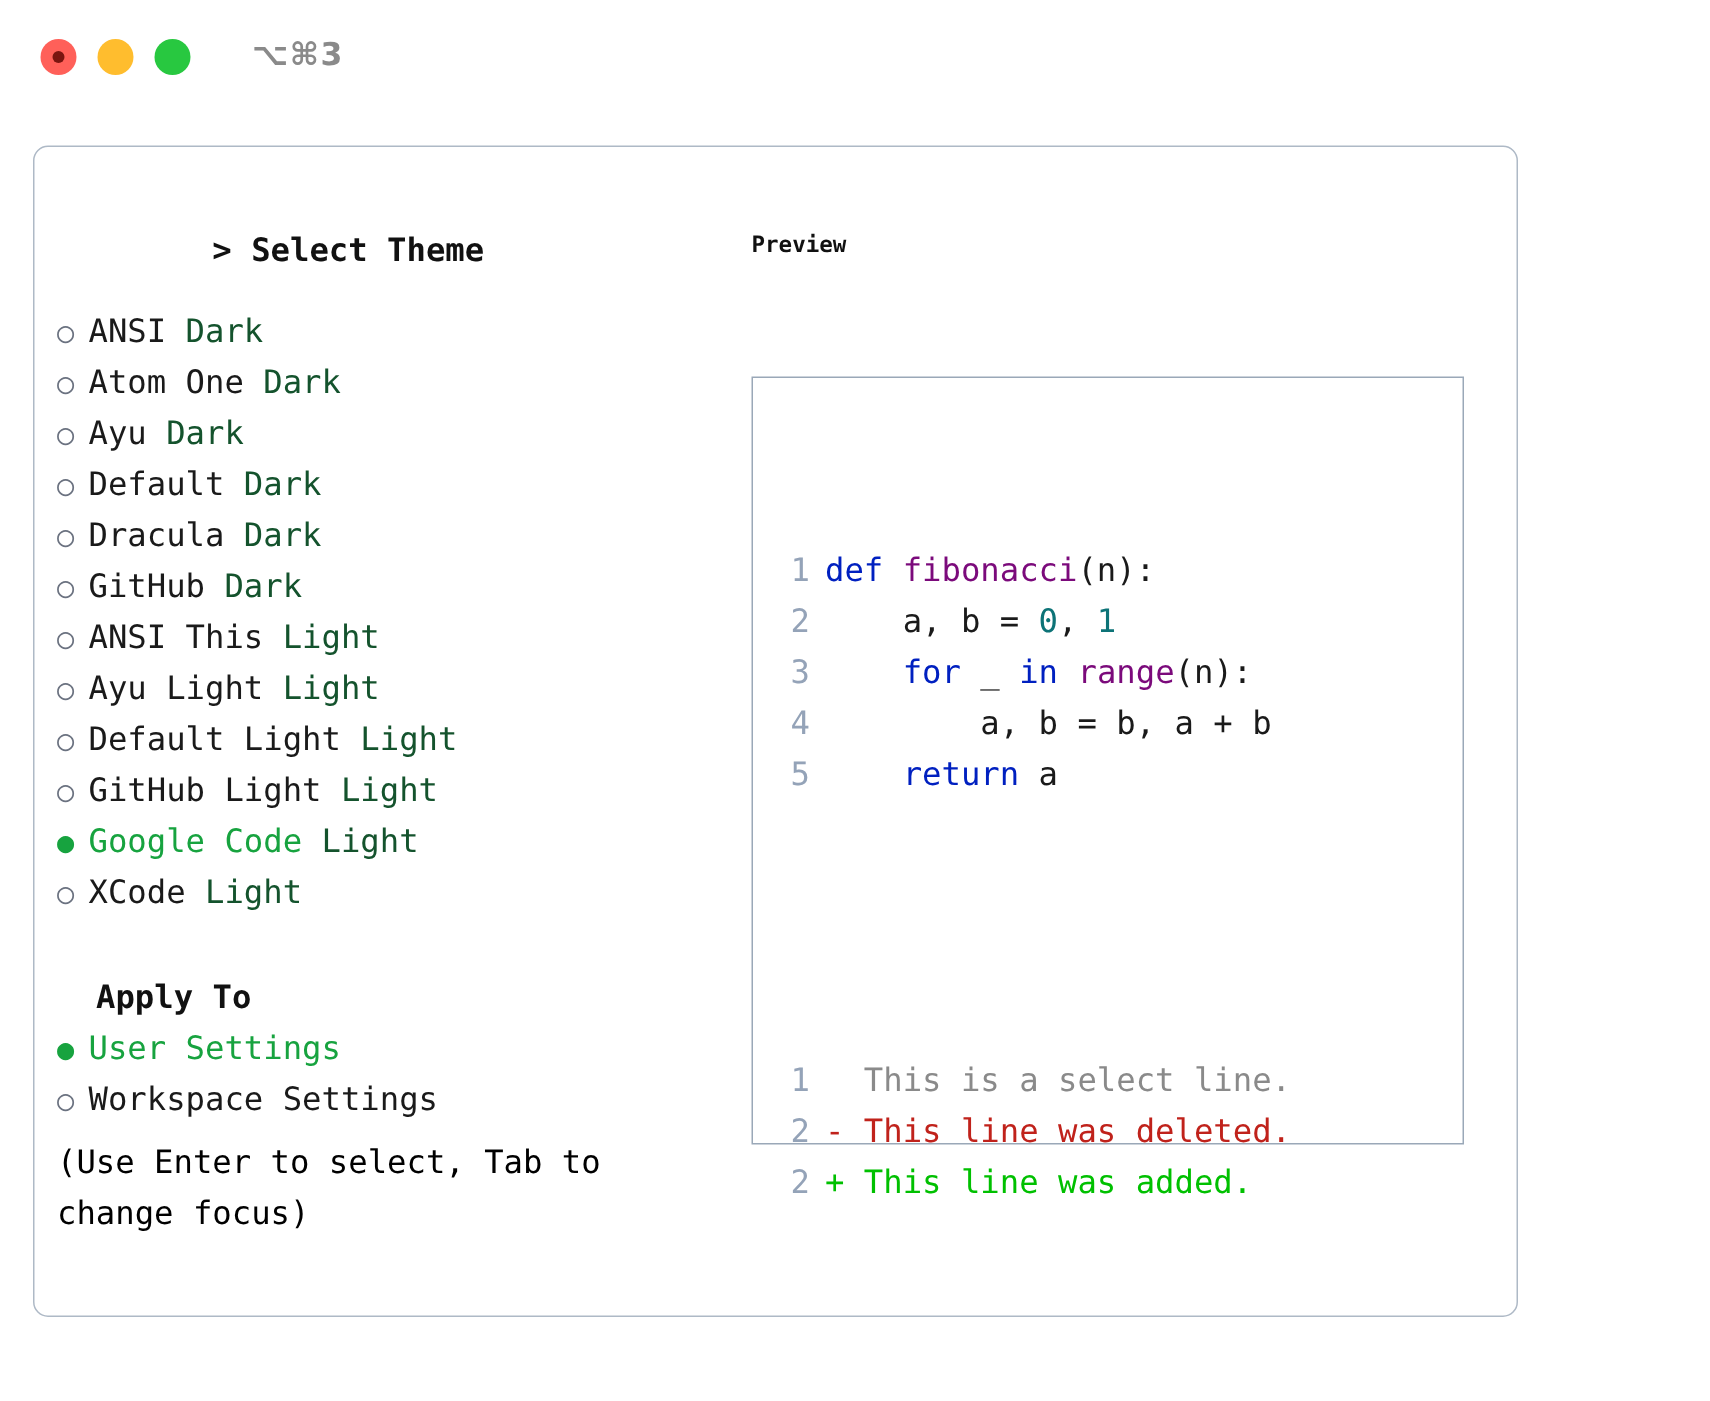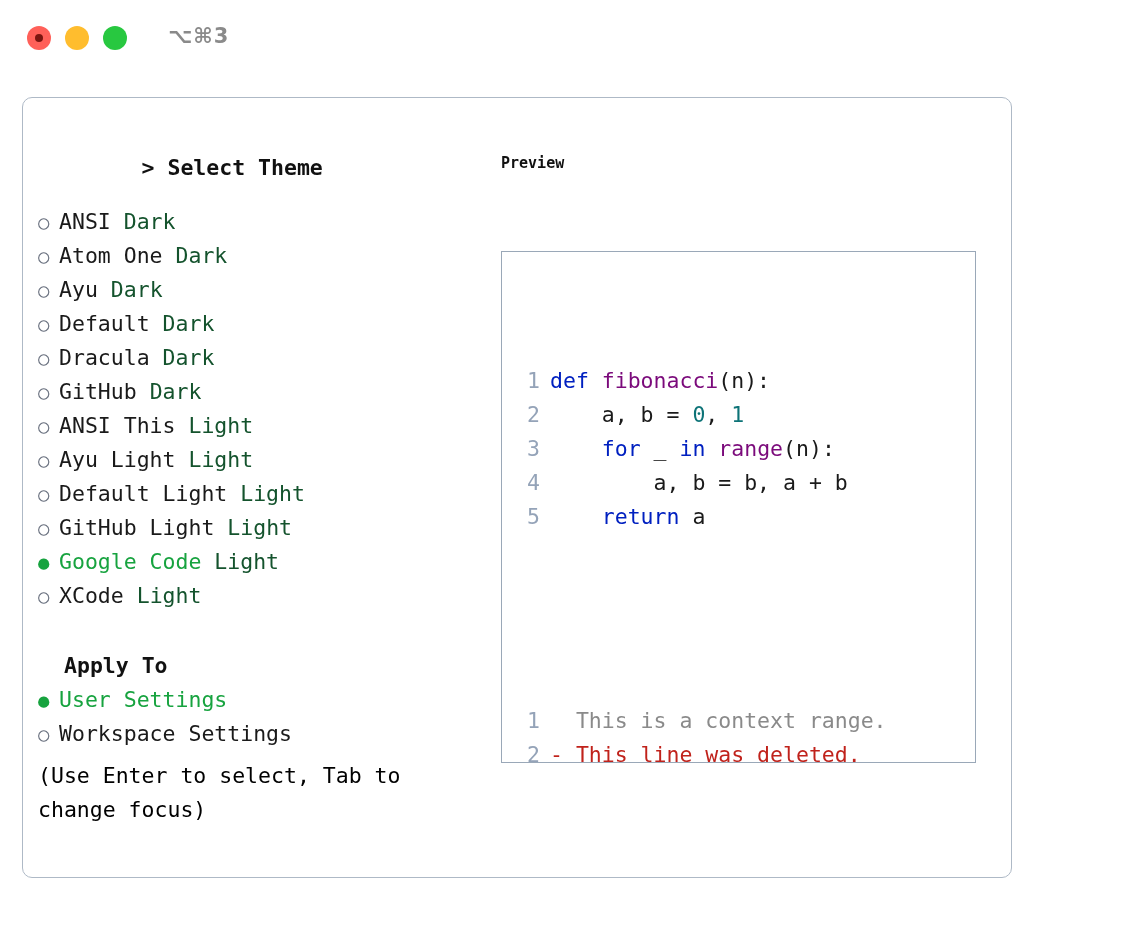--- a/index.html
+++ b/index.html
@@ -225,19 +225,19 @@
     </div>
 
     <div class="hint">(Use Enter to select, Tab to change focus)</div>
 
     <div class="right-col">
       <div class="preview-title">Preview</div>
       <div class="preview-box">
         <div class="code">
           <div id="code-lines"><div class="cline"><span class="lnum">1</span><span class="tok-kw">def </span><span class="tok-fn">fibonacci</span><span class="tok-txt">(n):</span></div><div class="cline"><span class="lnum">2</span><span class="tok-txt">    a, b = </span><span class="tok-num">0</span><span class="tok-txt">, </span><span class="tok-num">1</span></div><div class="cline"><span class="lnum">3</span><span class="tok-txt">    </span><span class="tok-kw">for</span><span class="tok-txt"> _ </span><span class="tok-kw">in</span><span class="tok-txt"> </span><span class="tok-fn">range</span><span class="tok-txt">(n):</span></div><div class="cline"><span class="lnum">4</span><span class="tok-txt">        a, b = b, a + b</span></div><div class="cline"><span class="lnum">5</span><span class="tok-txt">    </span><span class="tok-kw">return</span><span class="tok-txt"> a</span></div></div>
           <div class="blank-line"></div>
-          <div id="diff-lines"><div class="cline"><span class="lnum">1</span><span class="tok-ctx">  This is a context range.</span></div><div class="cline"><span class="lnum">2</span><span class="tok-del">- This line was deleted.</span></div></div>
+          <div id="diff-lines"><div class="cline"><span class="lnum">1</span><span class="tok-ctx">  This is a select line.</span></div><div class="cline"><span class="lnum">2</span><span class="tok-del">- This line was deleted.</span></div><div class="cline"><span class="lnum">2</span><span class="tok-add">+ This line was added.</span></div></div>
         </div>
       </div>
     </div>
 
   </div>
 </div>
 
 </body></html>

